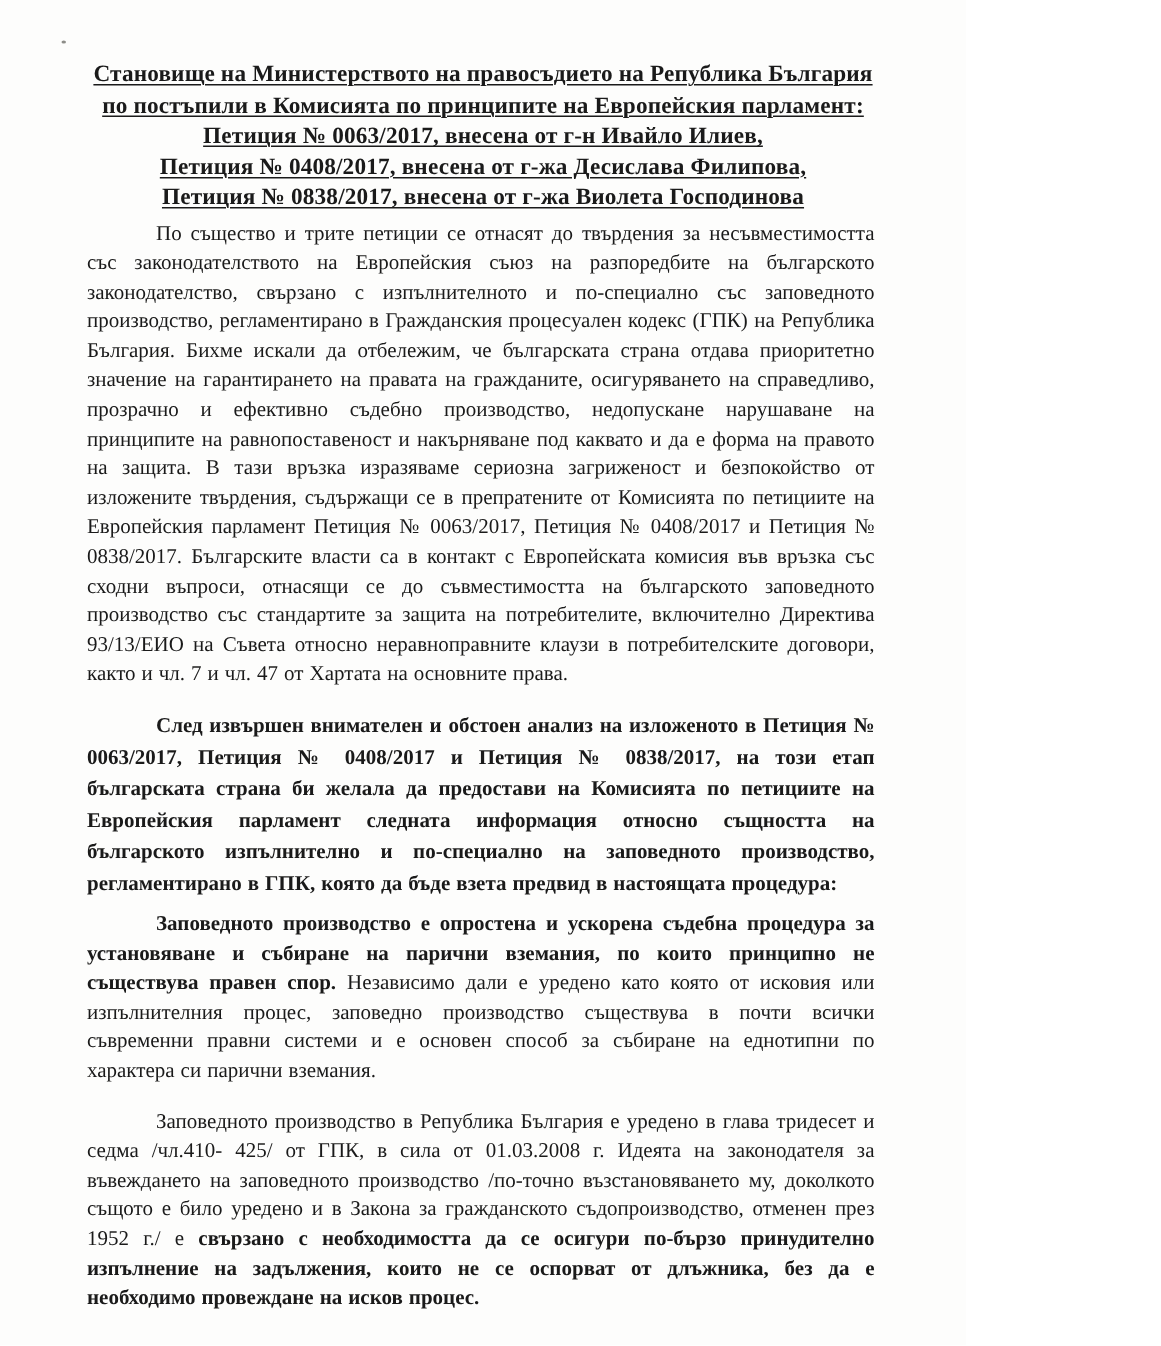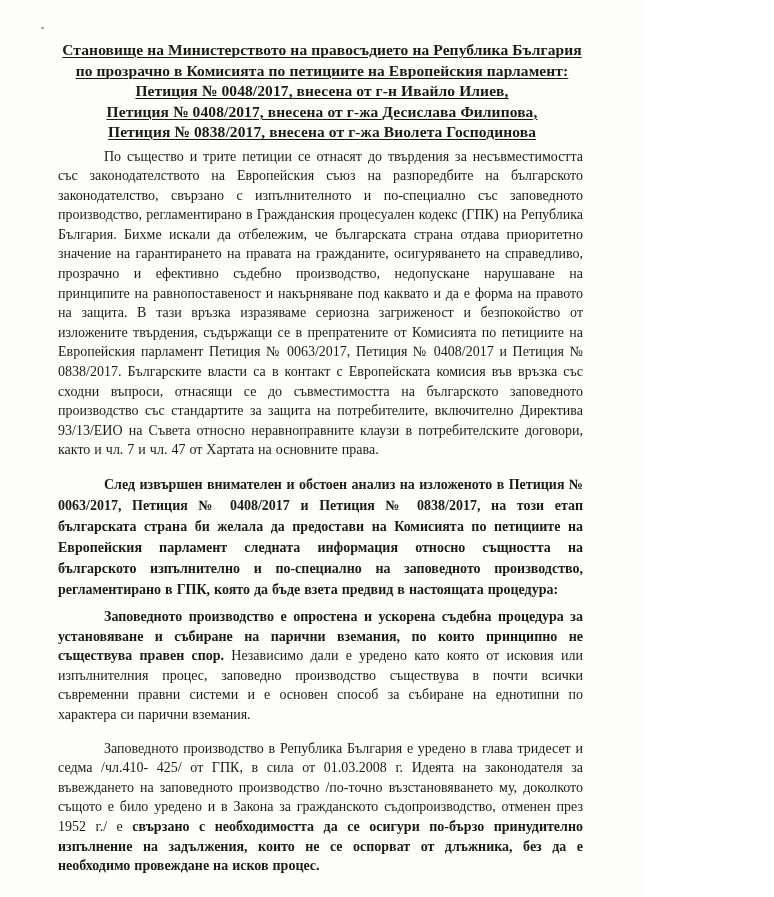--- a/index.html
+++ b/index.html
@@ -78,22 +78,22 @@
 </style>
 </head>
 <body>
 
 <div class="page">
 
   <span class="speckle-dot"></span>
 
   <header class="title-block">
     <div class="title-line"><span class="u">Становище на Министерството на правосъдието на Република България</span></div>
-    <div class="title-line"><span class="u">по прозрачно в Комисията по петициите на Европейския парламент:</span></div>
-    <div class="title-line"><span class="u">Петиция № 0048/2017, внесена от г-н Ивайло Илиев,</span></div>
+    <div class="title-line"><span class="u">по постъпили в Комисията по принципите на Европейския парламент:</span></div>
+    <div class="title-line"><span class="u">Петиция № 0063/2017, внесена от г-н Ивайло Илиев,</span></div>
     <div class="title-line"><span class="u">Петиция № 0408/2017, внесена от г-жа Десислава Филипова,</span></div>
     <div class="title-line"><span class="u">Петиция № 0838/2017, внесена от г-жа Виолета Господинова</span></div>
   </header>
 
   <main class="content">
 
     <p class="para">По същество и трите петиции се отнасят до твърдения за несъвместимостта със законодателството на Европейския съюз на разпоредбите на българското законодателство, свързано с изпълнителното и по-специално със заповедното производство, регламентирано в Гражданския процесуален кодекс (ГПК) на Република България. Бихме искали да отбележим, че българската страна отдава приоритетно значение на гарантирането на правата на гражданите, осигуряването на справедливо, прозрачно и ефективно съдебно производство, недопускане нарушаване на принципите на равнопоставеност и накърняване под каквато и да е форма на правото на защита. В тази връзка изразяваме сериозна загриженост и безпокойство от изложените твърдения, съдържащи се в препратените от Комисията по петициите на Европейския парламент Петиция № 0063/2017, Петиция № 0408/2017 и Петиция № 0838/2017. Българските власти са в контакт с Европейската комисия във връзка със сходни въпроси, отнасящи се до съвместимостта на българското заповедното производство със стандартите за защита на потребителите, включително Директива 93/13/ЕИО на Съвета относно неравноправните клаузи в потребителските договори, както и чл. 7 и чл. 47 от Хартата на основните права.</p>
 
     <p class="para bold">След извършен внимателен и обстоен анализ на изложеното в Петиция № 0063/2017, Петиция № 0408/2017 и Петиция № 0838/2017, на този етап българската страна би желала да предостави на Комисията по петициите на Европейския парламент следната информация относно същността на българското изпълнително и по-специално на заповедното производство, регламентирано в ГПК, която да бъде взета предвид в настоящата процедура:</p>
 

